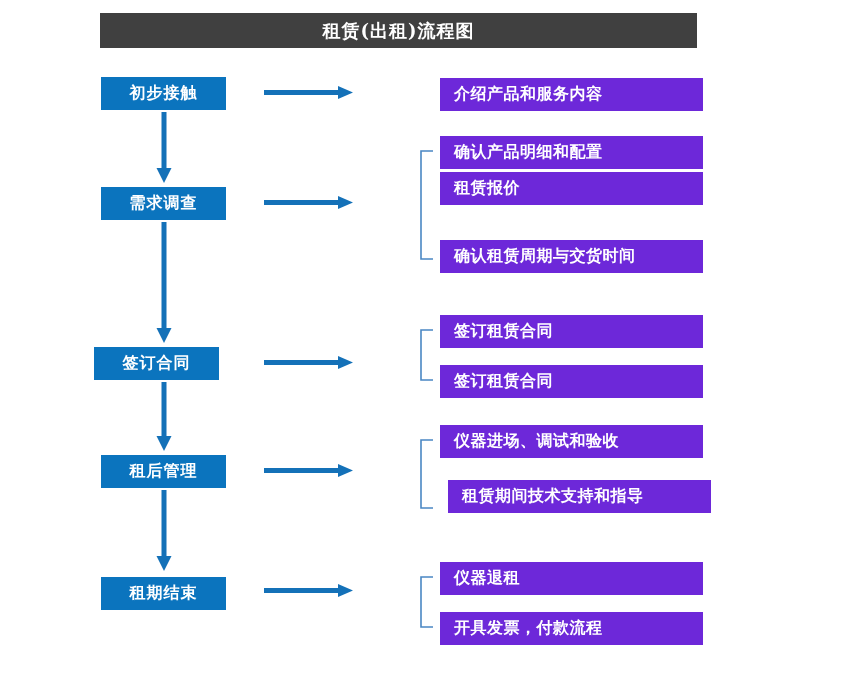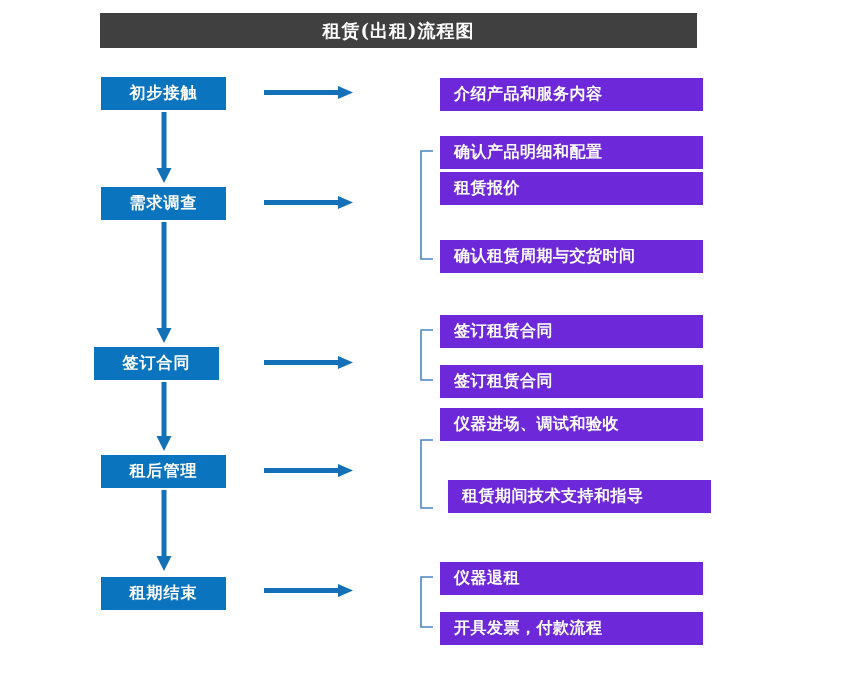--- a/index.html
+++ b/index.html
@@ -171,18 +171,18 @@
       <path d="M13,1 L1,1 L1,51 L13,51" fill="none" stroke="#4A87C4" stroke-width="1.6"></path>
     </svg>
   </div>
 
   <div class="detail-box" style="top:78px;">介绍产品和服务内容</div>
   <div class="detail-box" style="top:136px;">确认产品明细和配置</div>
   <div class="detail-box" style="top:172px;">租赁报价</div>
   <div class="detail-box" style="top:240px;">确认租赁周期与交货时间</div>
   <div class="detail-box" style="top:315px;">签订租赁合同</div>
   <div class="detail-box" style="top:365px;">签订租赁合同</div>
-  <div class="detail-box" style="top:408px;">仪器进场、调试和验收</div>
+  <div class="detail-box" style="top:425px;">仪器进场、调试和验收</div>
   <div class="detail-box" style="top:480px;margin-left:8px;">租赁期间技术支持和指导</div>
   <div class="detail-box" style="top:562px;">仪器退租</div>
   <div class="detail-box" style="top:612px;">开具发票，付款流程</div>
 
 </div>
 
 </body></html>

